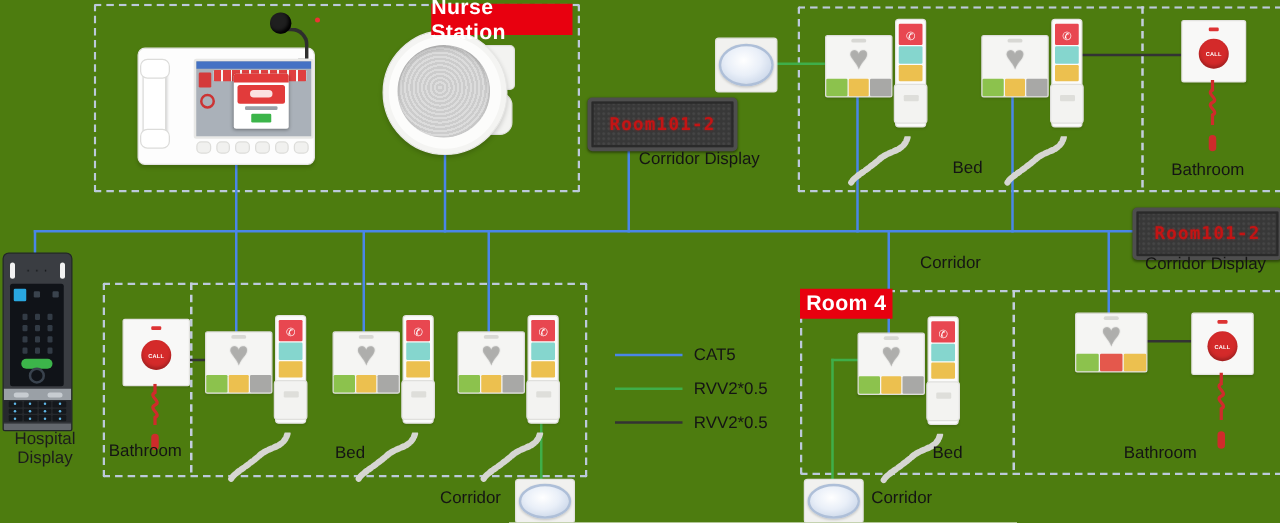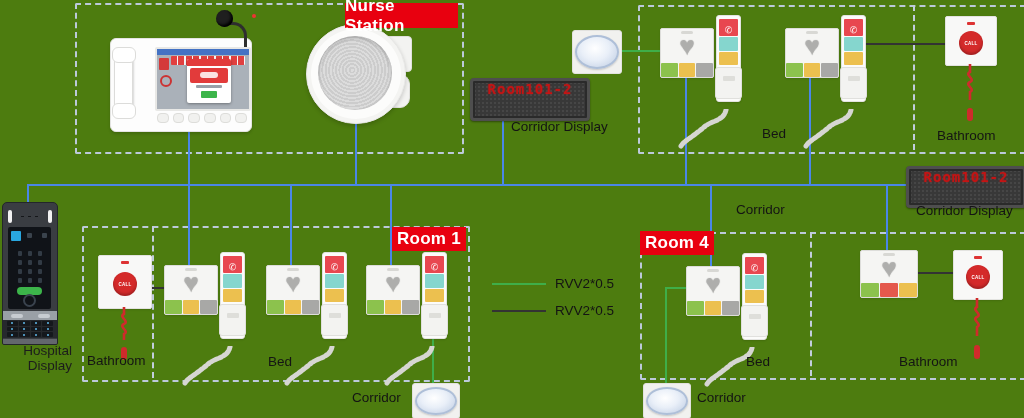--- a/index.html
+++ b/index.html
@@ -13,21 +13,21 @@
              display:flex;align-items:center;justify-content:center;z-index:5;letter-spacing:.3px;}
   
   .lbl{position:absolute;font-size:13.5px;color:#141414;z-index:4;white-space:nowrap;}
   
   .ln{position:absolute;z-index:1;}
   .ln.h{height:2px;} .ln.v{width:2px;}
   .blue{background:#4a86e8;} .green{background:#3fae49;} .black{background:#333;}
   
   .display{position:absolute;z-index:3;background:#383838;border:3px solid #4e4e4e;border-radius:4px;
            box-shadow:0 1px 2px rgba(0,0,0,.4), inset 0 0 0 2px #2a2a2a;
-           display:flex;align-items:flex-start;justify-content:center;
+           display:flex;align-items:center;justify-content:center;
            background-image:radial-gradient(#464646 1px, transparent 1.2px);background-size:4px 4px;}
   .display .dtext{font-family:"DejaVu Sans Mono",monospace;font-weight:bold;font-size:14px;
                   color:#c41414;letter-spacing:1px;text-shadow:0 0 2px rgba(196,20,20,.6);}
   
   .bed-unit{position:absolute;width:82px;height:126px;z-index:2;}
   .intercom{position:absolute;left:0;top:13px;width:52px;height:48px;background:#f5f5f3;
             border:1px solid #ddddda;border-radius:2px;box-shadow:0 1px 2px rgba(0,0,0,.12);}
   .ic-slot{position:absolute;left:50%;top:2px;width:12px;height:3px;margin-left:-6px;background:#d8d8d4;border-radius:2px;}
   .ic-heart{position:absolute;left:0;right:0;top:2px;text-align:center;}
   .ic-heart::before{content:"♥";font-size:27px;color:#c3c3c1;
@@ -131,21 +131,21 @@
             gap:1px;padding:1px 4px;box-sizing:border-box;}
   .ds-keypad i{background:#15181c;border-radius:1px;position:relative;}
   .ds-keypad i::after{content:"";position:absolute;left:50%;top:50%;width:2px;height:2px;margin:-1px 0 0 -1px;
             background:#5fb7e8;border-radius:50%;}
   .ds-base{position:absolute;left:0;bottom:0;width:100%;height:5px;background:#63676d;}
   
   .legend{position:absolute;left:492px;top:270px;z-index:4;}
   .legend-row{display:flex;align-items:center;height:27px;}
   .legend-line{width:54px;height:2px;margin-right:9px;}
   .legend-text{font-size:13.5px;color:#141414;}
-  .ent-label{position:absolute;left:0px;top:343px;width:72px;text-align:right;font-size:13.5px;
+  .ent-label{position:absolute;left:0px;top:343px;width:72px;text-align:center;font-size:13.5px;
              line-height:15px;z-index:4;}
 </style>
 </head>
 <body>
 
 <div class="canvas">
 
   <div class="dbox" style="left:75px;top:3px;width:385px;height:147px;"></div>
   <div class="dbox" style="left:638px;top:5px;width:384px;height:145px;"></div>
   <div class="ddiv" style="left:913px;top:5px;height:145px;"></div>
@@ -169,21 +169,20 @@
   <div class="ln h green" style="left:620px;top:50px;width:42px;"></div>
   <div class="ln v green" style="left:432px;top:318px;height:67px;"></div>
   <div class="ln h green" style="left:665px;top:287px;width:22px;"></div>
   <div class="ln v green" style="left:665px;top:287px;height:98px;"></div>
 
   <div class="ln h black" style="left:863px;top:43px;width:82px;"></div>
   <div class="ln h black" style="left:148px;top:287px;width:18px;"></div>
   <div class="ln h black" style="left:916px;top:272px;width:37px;"></div>
 
   <div class="red-label" style="left:345px;top:3px;width:113px;height:25px;">Nurse Station</div>
-  <div class="red-label" style="left:392px;top:227px;width:74px;height:24px;">Room 1</div>
   <div class="red-label" style="left:640px;top:231px;width:74px;height:24px;">Room 4</div>
 
   <div class="master-phone">
     <div class="mp-body">
       <div class="mp-screen">
         <div class="scr-topbar"></div>
         <div class="scr-tiles"></div>
         <div class="scr-badge"></div>
         <div class="scr-ring"></div>
         <div class="scr-popup">
@@ -467,20 +466,24 @@
       </div>
     <div class="ds-base"></div>
   </div>
   <div class="ent-label">
     <div>Hospital</div>
     <div>Display</div>
   </div>
 
   <div class="legend">
     <div class="legend-row">
+      <span class="legend-line" style="background:#4a86e8;"></span>
+      <span class="legend-text">CAT5</span>
+    </div>
+    <div class="legend-row">
       <span class="legend-line" style="background:#3fae49;"></span>
       <span class="legend-text">RVV2*0.5</span>
     </div>
     <div class="legend-row">
       <span class="legend-line" style="background:#333333;"></span>
       <span class="legend-text">RVV2*0.5</span>
     </div>
   </div>
 
 </div>

